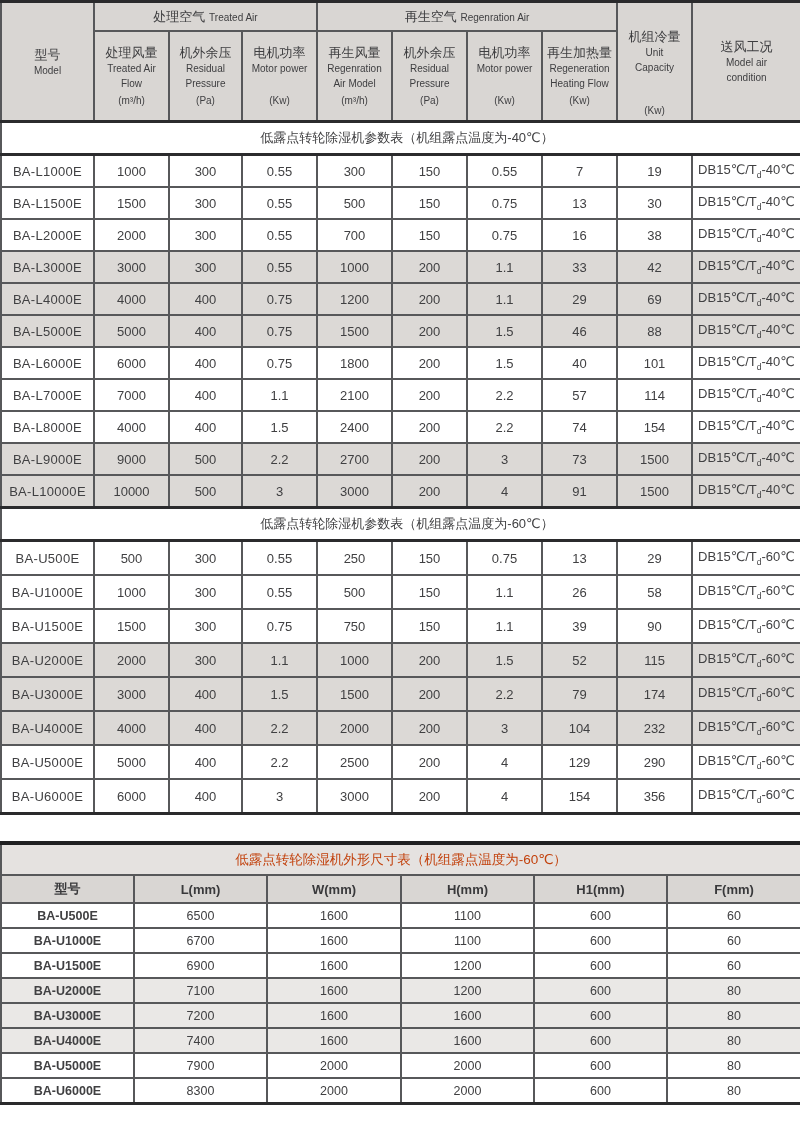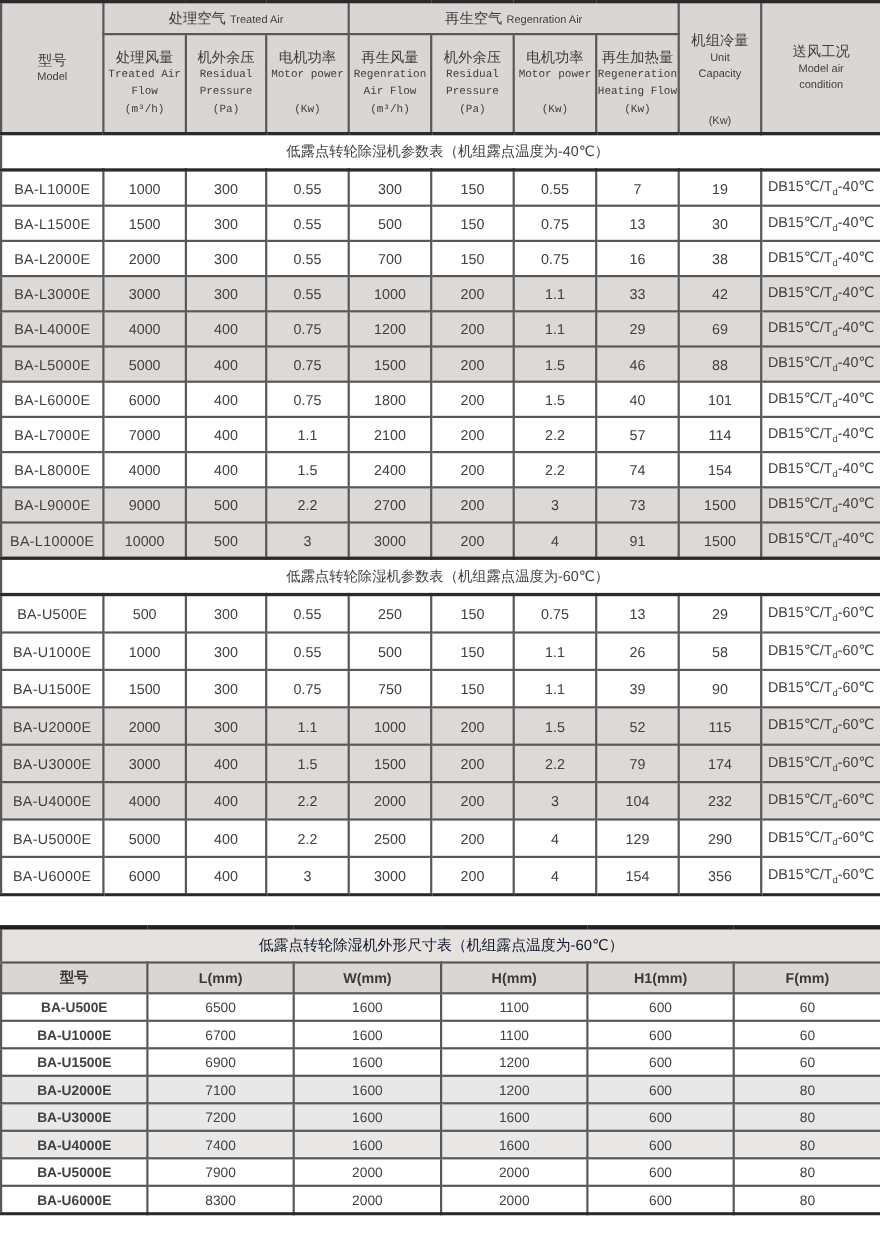--- a/index.html
+++ b/index.html
@@ -7,21 +7,21 @@
   .page{width:800px;}
 
   table{border-collapse:collapse;table-layout:fixed;width:800px;}
 
   
   table.main{border:2px solid #57585a;border-top:3px solid #2a2a2c;}
   table.main th, table.main td{border:2px solid #57585a;padding:0;}
   table.main thead th{background:#d9d6d3;font-weight:normal;vertical-align:middle;}
   thead tr.grow th{height:27px;font-size:13.5px;}
   thead tr.srow th{border-bottom:3px solid #2b2b2d;}
-  .cf{display:flex;flex-direction:column;align-items:center;justify-content:flex-end;height:66px;padding-top:2px;font-family:Liberation Mono, monospace;}
+  .cf{display:flex;flex-direction:column;align-items:center;justify-content:flex-end;height:66px;padding-top:2px;}
   .cftall{display:flex;flex-direction:column;align-items:center;justify-content:flex-start;height:92px;padding-top:25px;}
   .cfc{display:flex;flex-direction:column;align-items:center;justify-content:center;height:92px;}
   .hl{font-size:10px;line-height:15px;white-space:nowrap;}
   .hl.zh{font-size:13px;line-height:17px;}
   .hl.unit{margin-top:auto;padding-bottom:2px;}
 
   
   tr.band td{border-left:0;border-right:0;border-top:3px solid #2b2b2d;border-bottom:3px solid #2b2b2d;
              background:#ffffff;height:30px;text-align:center;font-size:13.5px;color:#353537;padding-left:12px;}
 
@@ -32,21 +32,21 @@
   table.main tbody tr.tlast td{border-bottom:3px solid #2a2a2c;}
   td.model{letter-spacing:.3px;}
   td.supply{font-size:12px;white-space:nowrap;margin-top:36px;}
   td.supply sub{font-size:8.5px;}
 
   .gap{height:26px;background:#ffffff;}
 
   
   table.dims{border:2px solid #57585a;border-top:4px solid #202022;border-bottom:3px solid #2a2a2c;}
   table.dims th, table.dims td{border:2px solid #57585a;padding:0;text-align:center;}
-  tr.dtitle td{background:#e5e2e0;border-left:0;border-right:0;height:29px;font-size:13.5px;color:#0f172a;}
+  tr.dtitle td{background:#e5e2e0;border-left:0;border-right:0;height:29px;font-size:13.5px;color:#c2410c;}
   tr.dhead th{background:#d9d6d3;height:26px;font-size:13px;font-weight:bold;color:#39393b;}
   table.dims td.dval{height:23px;font-size:12.5px;background:#ffffff;color:#404042;}
   table.dims td.dmodel{font-weight:bold;}
   table.dims tr.shade td{background:#eae8e6;}
 </style>
 </head>
 <body>
 
 <div class="page">
 
@@ -116,21 +116,21 @@
           <div class="cf">
             <div class="hl zh">电机功率</div>
             <div class="hl">Motor power</div>
             <div class="hl unit">(Kw)</div>
           </div>
         </th>
         <th>
           <div class="cf">
             <div class="hl zh">再生风量</div>
             <div class="hl">Regenration</div>
-            <div class="hl">Air Flow</div>
+            <div class="hl">Air Model</div>
             <div class="hl unit">(m³/h)</div>
           </div>
         </th>
         <th>
           <div class="cf">
             <div class="hl zh">机外余压</div>
             <div class="hl">Residual</div>
             <div class="hl">Pressure</div>
             <div class="hl unit">(Pa)</div>
           </div>

